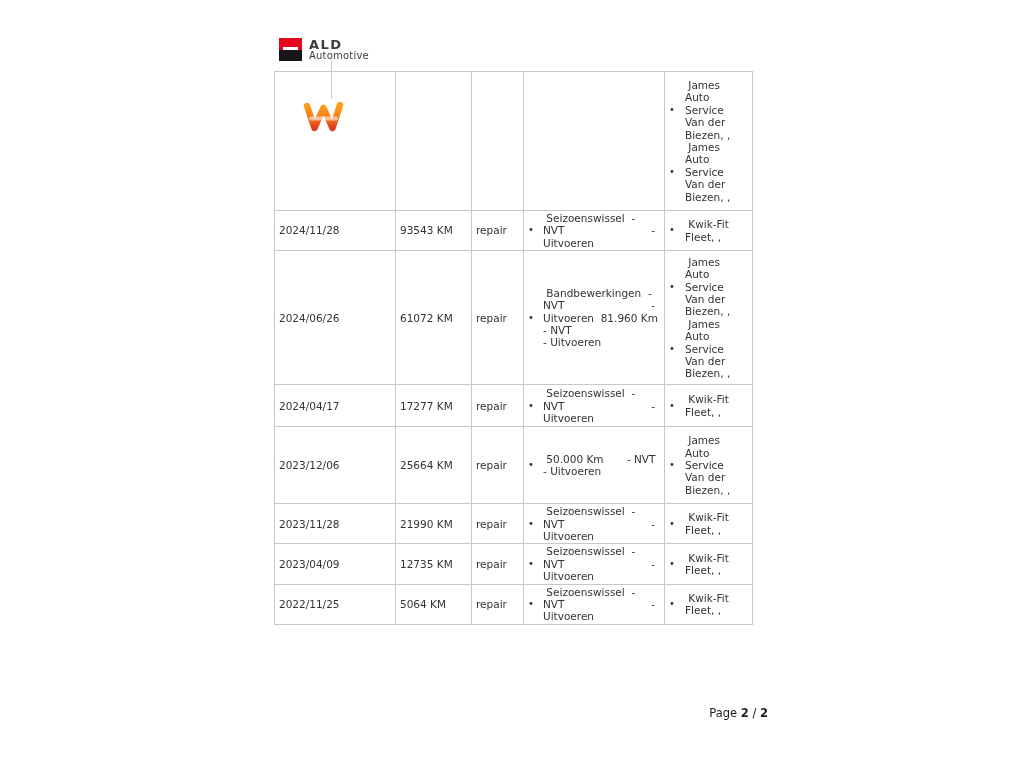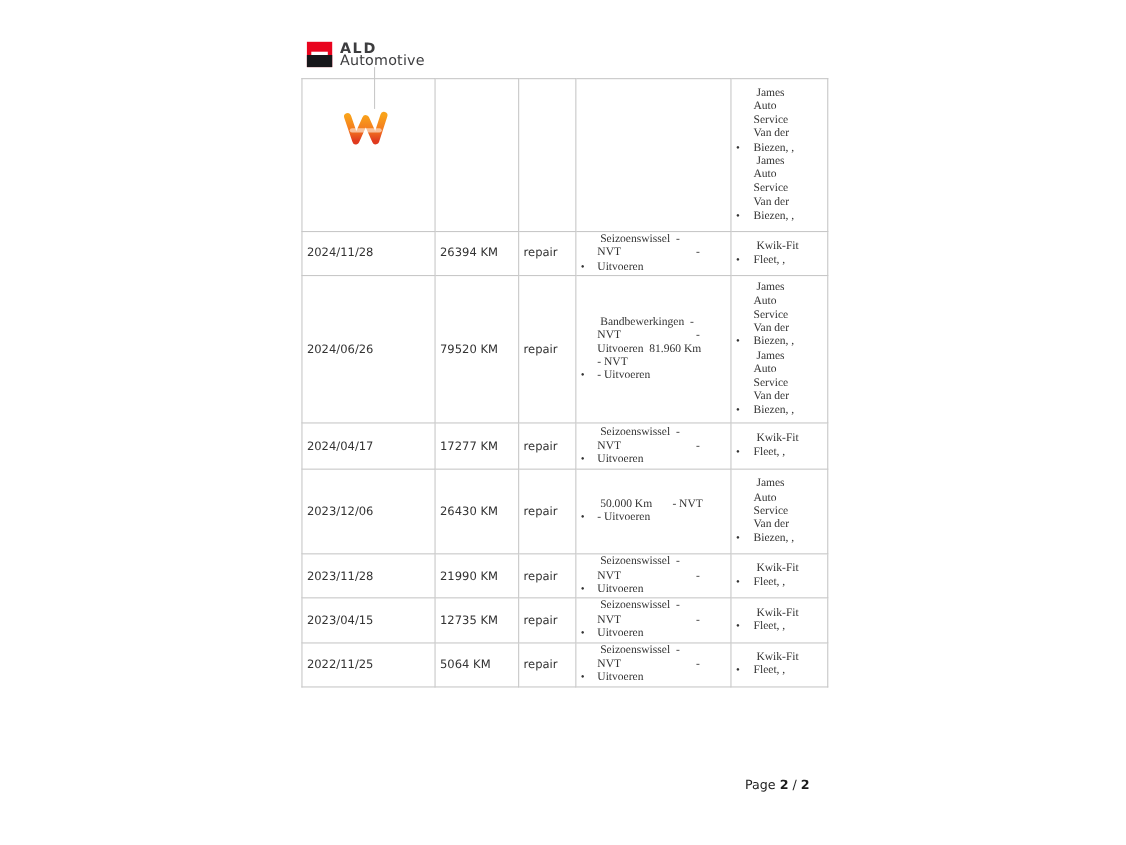--- a/index.html
+++ b/index.html
@@ -31,21 +31,21 @@
   .ald-square .sq-bar {
     position: absolute; left: 4px; right: 4px; top: 9px; height: 3px;
     background: #ffffff; z-index: 2;
   }
   .ald-wordmark { margin-left: 7px; margin-top: 8px; }
   .ald-brand {
     font-size: 13px; font-weight: bold; color: #3d3d3f;
     letter-spacing: 1.5px; line-height: 13px;
   }
   .ald-sub {
-    font-size: 13px; color: #3d3d3f; line-height: 10px; letter-spacing: 0.2px;
+    font-size: 10px; color: #3d3d3f; line-height: 10px; letter-spacing: 0.2px;
   }
   .logo-divider {
     width: 1px; height: 38px; background: #c9c9c9;
     margin-left: 22px; margin-right: 6px;
   }
   .w-logo { display: block; }
 
   
   table.history {
     position: absolute; left: 274px; top: 71px;
@@ -61,33 +61,33 @@
     padding: 1px 4px;
     vertical-align: middle;
     overflow: hidden;
   }
   td.c-date { padding-left: 8px; border-radius: 10px; }
   td.c-km   { padding-left: 5px; }
   td.c-type { padding-left: 5px; margin-top: 16px; }
   td.c-desc { padding-left: 8px; }
   td.c-sup  { vertical-align: top; padding-left: 5px; padding-top: 2px; }
 
-  .li { display: flex; align-items: flex-end; font-family: Liberation Serif, serif; }
+  .li { display: flex; align-items: center; }
   .li::before {
     content: "\2022";
     flex: 0 0 15px;
     font-size: 10px;
     line-height: 12.4px;
   }
   td.c-sup .li::before { flex-basis: 16px; }
   .txt { white-space: pre; display: block; }
 
   
   .page-footer {
-    position: absolute; top: 706px; right: 288px;
+    position: absolute; top: 706px; right: 256px;
     font-size: 11.5px; color: #1c1c1c;
   }
   .page-footer b { font-weight: bold; }
 </style>
 </head>
 <body>
 
 <div class="doc-header">
   <div class="ald-logo">
     <div class="ald-square">
@@ -141,40 +141,40 @@
 Auto
 Service
 Van der
 Biezen, ,</span>
           </div>
       </td>
     </tr>
 
     <tr style="height:39px">
       <td class="c-date">2024/11/28</td>
-      <td class="c-km">26394 KM</td>
+      <td class="c-km">93543 KM</td>
       <td class="c-type">repair</td>
       <td class="c-desc">
         <div class="li">
             <span class="txt"> Seizoenswissel  -
 NVT                          -
 Uitvoeren</span>
           </div>
       </td>
       <td class="c-sup">
         <div class="li">
             <span class="txt"> Kwik-Fit
 Fleet, ,</span>
           </div>
       </td>
     </tr>
 
     <tr style="height:134px">
       <td class="c-date">2024/06/26</td>
-      <td class="c-km">79520 KM</td>
+      <td class="c-km">61072 KM</td>
       <td class="c-type">repair</td>
       <td class="c-desc">
         <div class="li">
             <span class="txt"> Bandbewerkingen  -
 NVT                          -
 Uitvoeren  81.960 Km
 - NVT
 - Uitvoeren</span>
           </div>
       </td>
@@ -210,21 +210,21 @@
       <td class="c-sup">
         <div class="li">
             <span class="txt"> Kwik-Fit
 Fleet, ,</span>
           </div>
       </td>
     </tr>
 
     <tr style="height:77px">
       <td class="c-date">2023/12/06</td>
-      <td class="c-km">26430 KM</td>
+      <td class="c-km">25664 KM</td>
       <td class="c-type">repair</td>
       <td class="c-desc">
         <div class="li">
             <span class="txt"> 50.000 Km       - NVT
 - Uitvoeren</span>
           </div>
       </td>
       <td class="c-sup">
         <div class="li">
             <span class="txt"> James
@@ -249,21 +249,21 @@
       </td>
       <td class="c-sup">
         <div class="li">
             <span class="txt"> Kwik-Fit
 Fleet, ,</span>
           </div>
       </td>
     </tr>
 
     <tr style="height:39px">
-      <td class="c-date">2023/04/15</td>
+      <td class="c-date">2023/04/09</td>
       <td class="c-km">12735 KM</td>
       <td class="c-type">repair</td>
       <td class="c-desc">
         <div class="li">
             <span class="txt"> Seizoenswissel  -
 NVT                          -
 Uitvoeren</span>
           </div>
       </td>
       <td class="c-sup">

